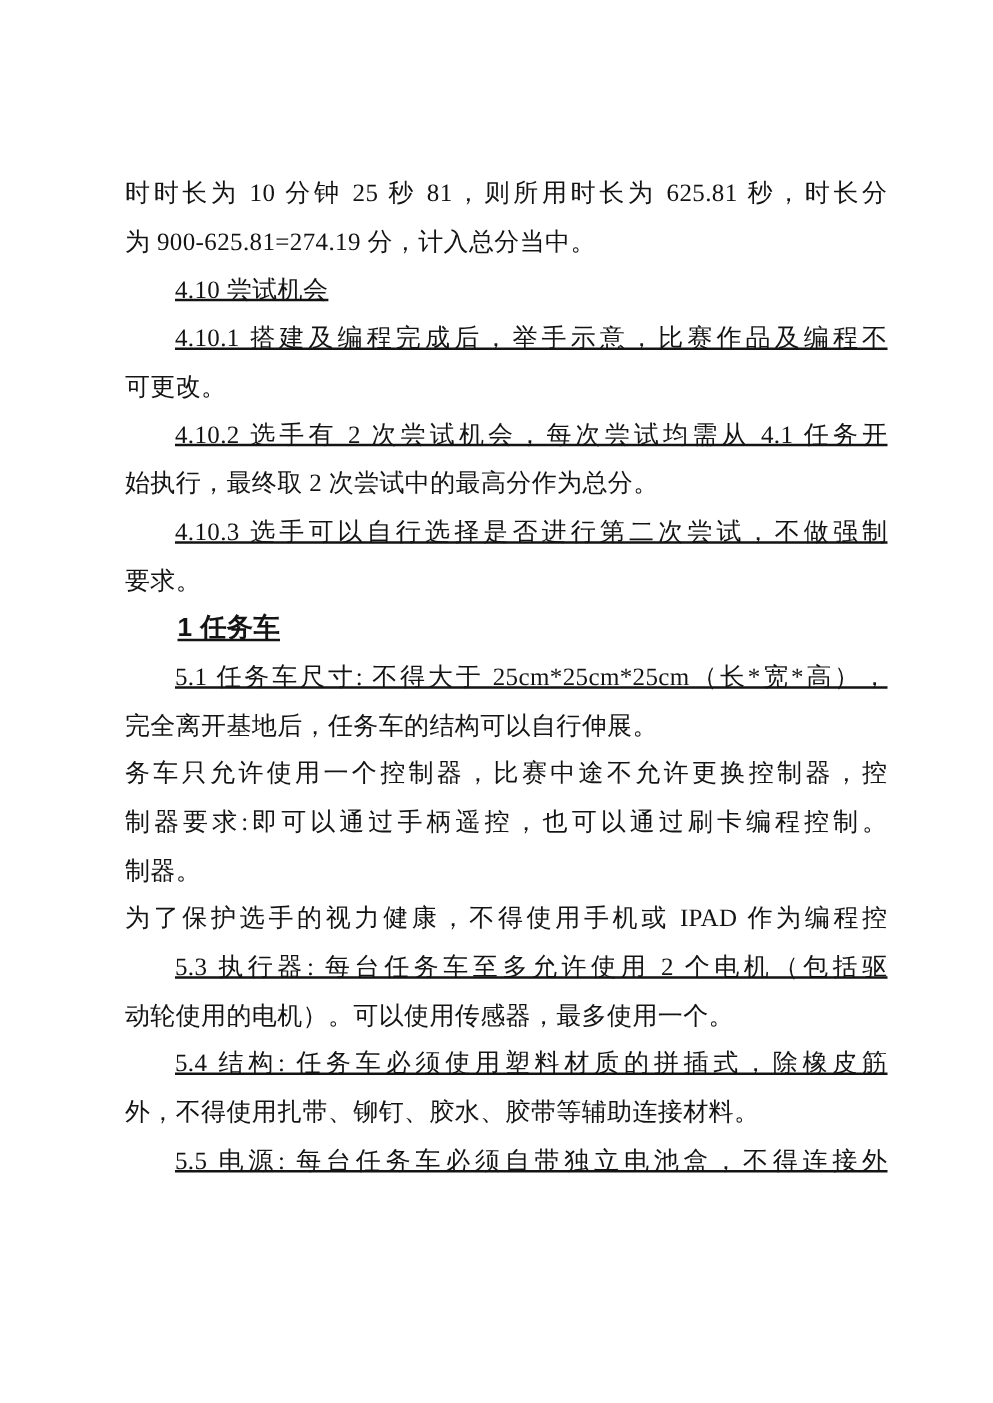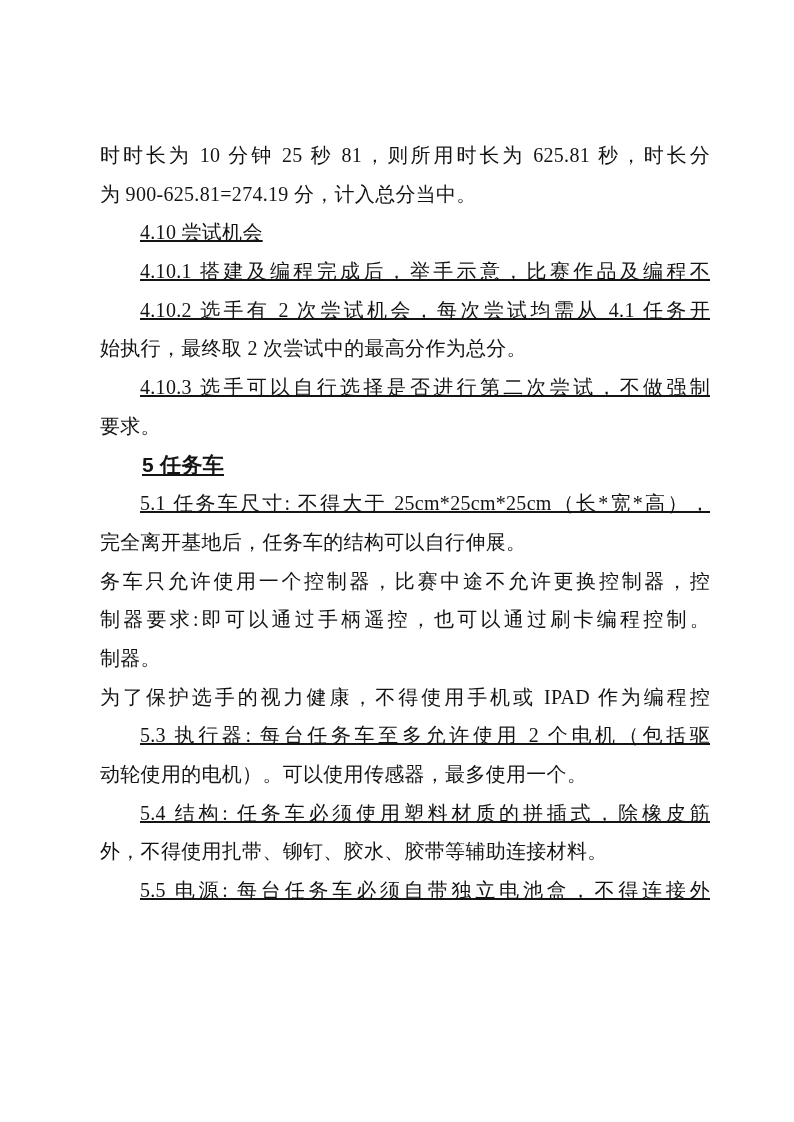--- a/index.html
+++ b/index.html
@@ -67,30 +67,31 @@
     <div id="lines-container">
 
         <div class="line justify">时时长为 10 分钟 25 秒 81，则所用时长为 625.81 秒，时长分</div>
 
         <div class="line">为 900-625.81=274.19 分，计入总分当中。</div>
 
         <div class="line indent">4.10 尝试机会</div>
 
         <div class="line indent justify">4.10.1 搭建及编程完成后，举手示意，比赛作品及编程不</div>
 
+        <div class="line">可更改。</div>
 
         <div class="line indent justify">4.10.2 选手有 2 次尝试机会，每次尝试均需从 4.1 任务开</div>
 
         <div class="line">始执行，最终取 2 次尝试中的最高分作为总分。</div>
 
         <div class="line indent justify">4.10.3 选手可以自行选择是否进行第二次尝试，不做强制</div>
 
         <div class="line">要求。</div>
 
-        <div class="line indent heading">5 任务车</div>
+        <div class="line indent heading">1 任务车</div>
 
         <div class="line indent justify">5.1 任务车尺寸: 不得大于 25cm*25cm*25cm（长*宽*高），</div>
 
         <div class="line">完全离开基地后，任务车的结构可以自行伸展。</div>
 
 
         <div class="line justify">务车只允许使用一个控制器，比赛中途不允许更换控制器，控</div>
 
         <div class="line justify">制器要求:即可以通过手柄遥控，也可以通过刷卡编程控制。</div>
 

